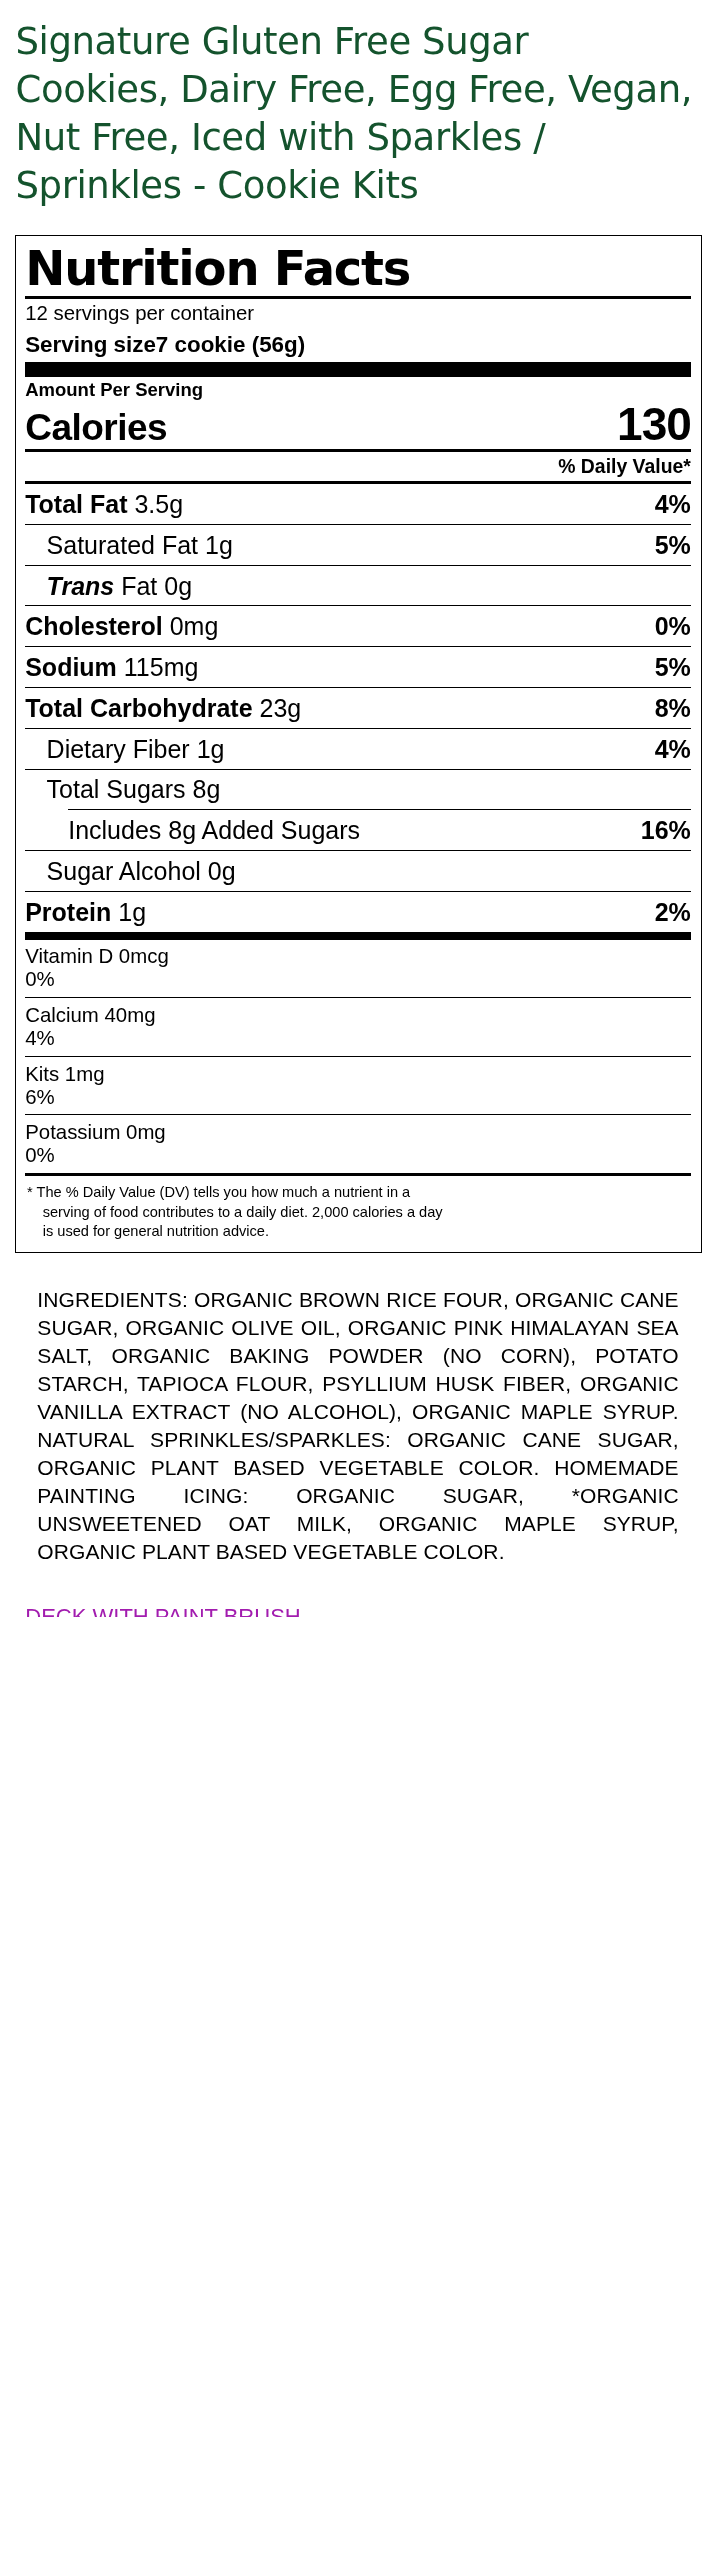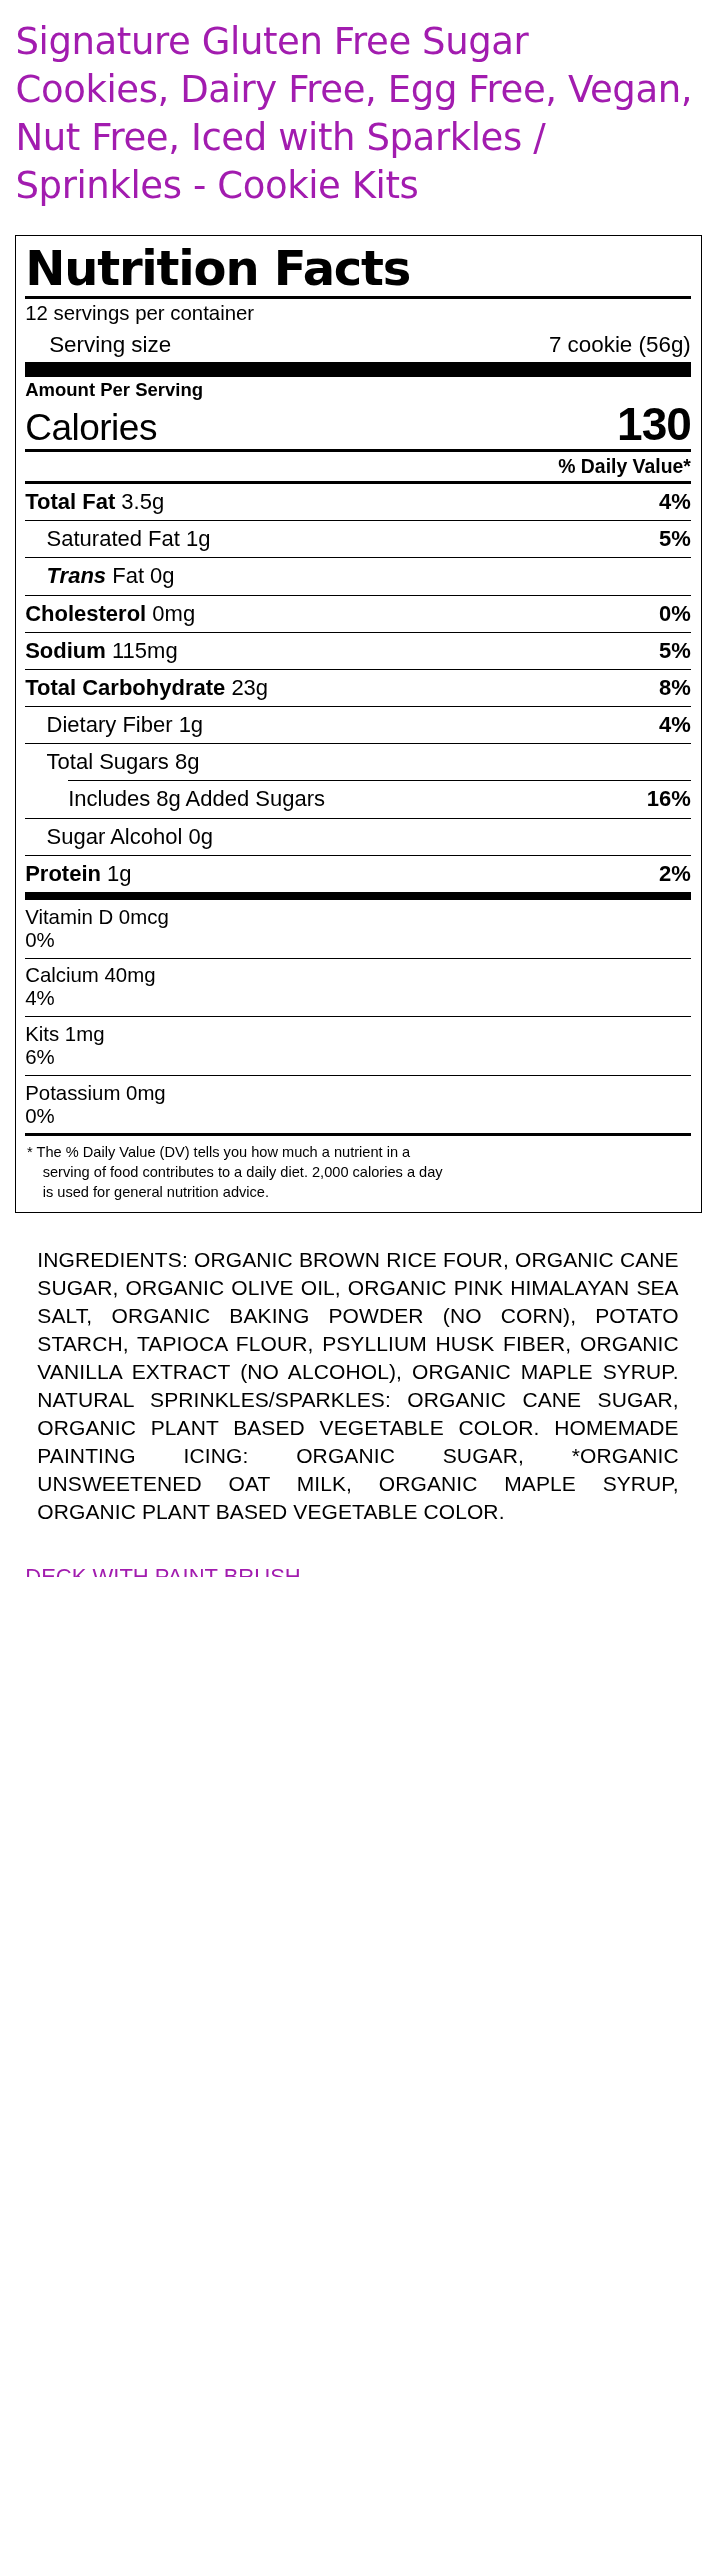--- a/index.html
+++ b/index.html
@@ -20,21 +20,21 @@
     padding: 17.5px 13.6px 0 13.6px;
   }
 
   
   .product-title {
     font-family: "DejaVu Sans", sans-serif;
     font-size: 37px;
     line-height: 48px;
     font-weight: 400;
     letter-spacing: -0.4px;
-    color: #a21caf;
+    color: #14532d;
     margin: 0 0 25px 0;
     padding: 0 9.7px 0 1.9px;
   }
 
   
   .nf-panel {
     border: 1.9px solid #000;
     box-sizing: border-box;
     width: 687px;
     margin: 0 auto;
@@ -55,41 +55,39 @@
   .rule-thick  { border-bottom: 15.6px solid #000; }
   .rule-black7 { border-bottom: 8.8px solid #000; }
 
   .servings {
     font-size: 20.4px;
     line-height: 1.25;
     padding: 1.9px 0 2.9px 0;
   }
   .serving-size-row {
     display: flex;
-    justify-content: space-between;
     font-size: 22.4px;
-    font-weight: 400;
+    font-weight: 700;
     padding: 1.9px 0 3.9px 0;
-    margin-left: 24px;
   }
 
   .amount-per {
     font-size: 18.5px;
     font-weight: 700;
     padding: 2.9px 0 0 0;
   }
   .calories-row {
     display: flex;
     align-items: flex-end;
     justify-content: space-between;
     padding: 0 0 1.9px 0;
   }
   .calories-label {
     font-size: 37px;
-    font-weight: 400;
+    font-weight: 700;
     letter-spacing: -0.5px;
     line-height: 1.05;
   }
   .calories-value {
     font-size: 46px;
     font-weight: 700;
     line-height: 1.0;
     letter-spacing: -1px;
   }
 
@@ -97,21 +95,21 @@
     text-align: right;
     font-size: 19.4px;
     font-weight: 700;
     padding: 2.9px 0 2.9px 0;
   }
 
   .nf-row {
     display: flex;
     justify-content: space-between;
     align-items: flex-start;
-    font-size: 22px;
+    font-size: 25px;
     padding: 4.9px 0 4.9px 0;
     line-height: 1.2;
   }
   .nf-row .name { }
   .nf-row .name b { font-weight: 700; }
   .nf-row .dv { font-weight: 700; }
   .indent-1 { padding-left: 21.4px; }
   .indent-2 { padding-left: 43px; }
   .italic { font-style: italic; font-weight: 700; }
 

